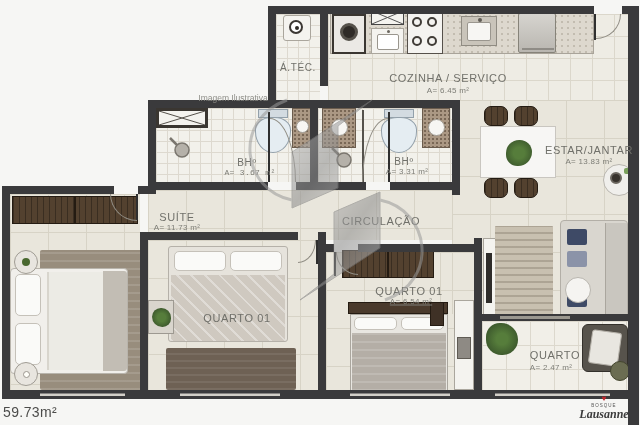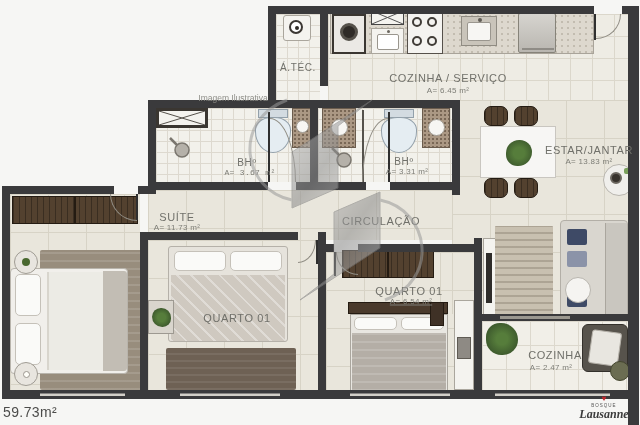--- a/index.html
+++ b/index.html
@@ -254,21 +254,21 @@
   <div class="rlabel" style="left:404px;top:161px;font-size:10px;">BHº</div>
   <div class="rarea" style="left:407px;top:171px;">A= 3.31 m²</div>
   <div class="rlabel" style="left:589px;top:150px;">ESTAR/JANTAR</div>
   <div class="rarea" style="left:589px;top:161px;">A= 13.83 m²</div>
   <div class="rlabel" style="left:177px;top:217px;">SUÍTE</div>
   <div class="rarea" style="left:177px;top:227px;">A= 11.73 m²</div>
   <div class="rlabel" style="left:381px;top:221px;">CIRCULAÇÃO</div>
   <div class="rlabel" style="left:237px;top:318px;">QUARTO 01</div>
   <div class="rlabel" style="left:409px;top:291px;">QUARTO 01</div>
   <div class="rarea" style="left:411px;top:301px;text-decoration:underline;">A= 6.54 m²</div>
-  <div class="rlabel" style="left:555px;top:355px;">COZINHA</div>
+  <div class="rlabel" style="left:555px;top:355px;">QUARTO</div>
   <div class="rarea" style="left:551px;top:367px;">A= 2.47 m²</div>
 
   <svg id="watermark" viewBox="0 0 640 400">
     <defs>
       <linearGradient id="wmg" x1="0" y1="0" x2="1" y2="1">
         <stop offset="0" stop-color="#c9c9c9"></stop>
           <stop offset=".5" stop-color="#8c8c8c"></stop>
           <stop offset="1" stop-color="#d6d6d6"></stop>
       </linearGradient>
     </defs>

